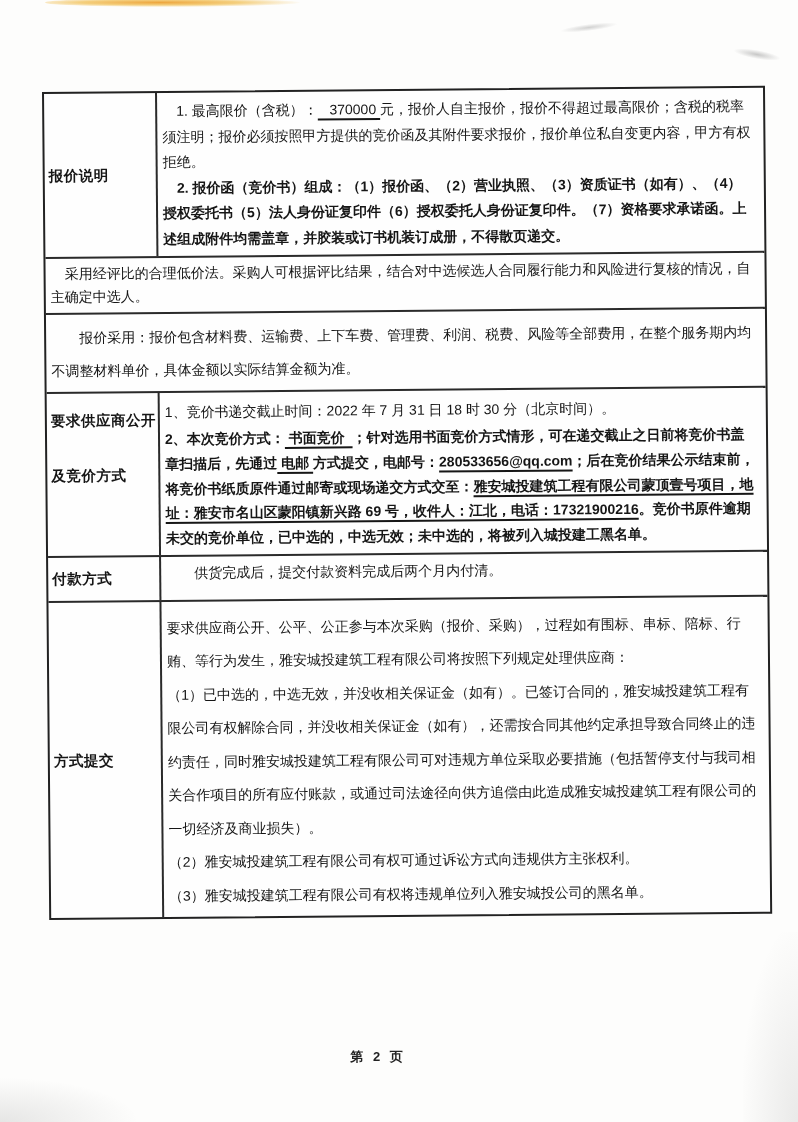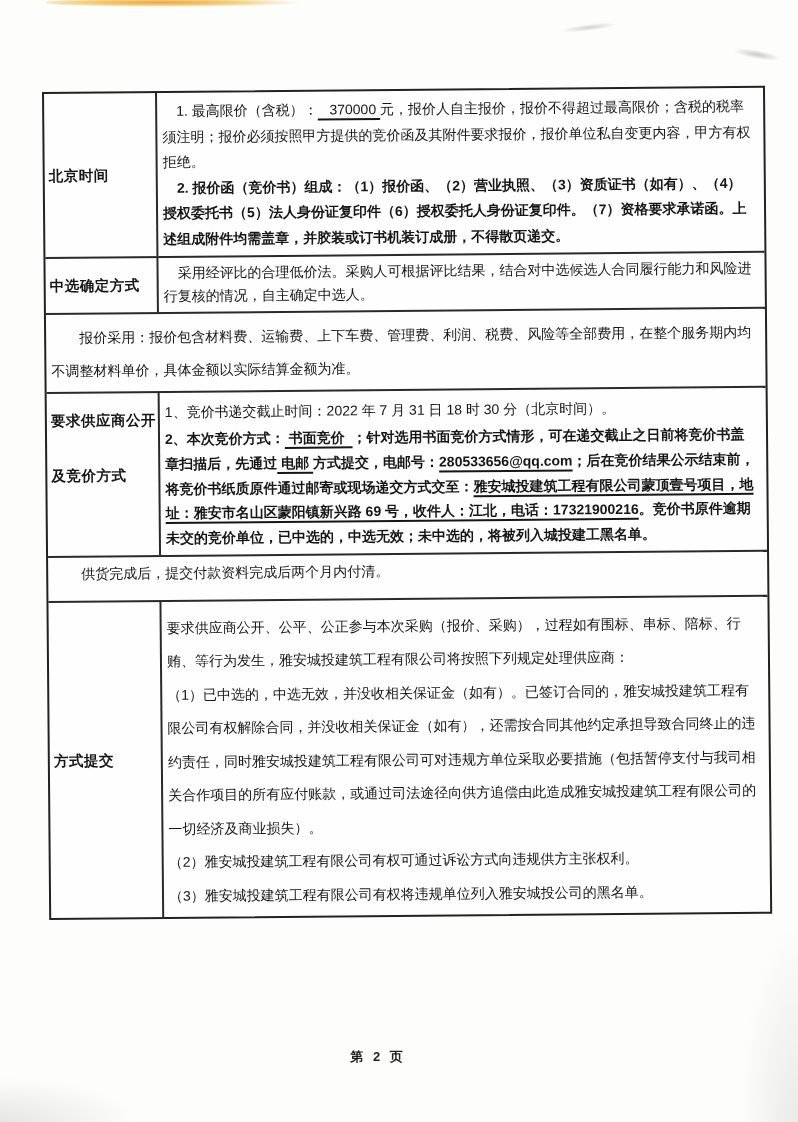--- a/index.html
+++ b/index.html
@@ -88,51 +88,51 @@
   <div class="stain-yellow"></div>
   <div class="mark-tr-1"></div>
   <div class="mark-tr-2"></div>
   <div class="corner-bl"></div>
   <div class="corner-br"></div>
 
   <div class="table-wrap">
     <div class="ptable" id="table-root">
         <div class="row row-1">
           <div class="label-cell">
-            <div>北京时间</div>
+            <div>报价说明</div>
           </div>
           <div class="content-cell">
             <p style="text-indent: 1em;"><span>1. 最高限价（含税）：</span><span class="u">&nbsp;&nbsp;&nbsp;370000&nbsp;</span><span>元，报价人自主报价，报价不得超过最高限价；含税的税率须注明；报价必须按照甲方提供的竞价函及其附件要求报价，报价单位私自变更内容，甲方有权拒绝。</span></p>
             <p class="b" style="text-indent: 1em;"><span>2. 报价函（竞价书）组成：（1）报价函、（2）营业执照、（3）资质证书（如有）、（4）授权委托书（5）法人身份证复印件（6）授权委托人身份证复印件。（7）资格要求承诺函。上述组成附件均需盖章，并胶装或订书机装订成册，不得散页递交。</span></p>
           </div>
         </div>
         <div class="row row-2">
-          <div class="label-cell">
-            <div>中选确定方式</div>
-          </div>
           <div class="content-cell">
             <p style="text-indent: 1em;"><span>采用经评比的合理低价法。采购人可根据评比结果，结合对中选候选人合同履行能力和风险进行复核的情况，自主确定中选人。</span></p>
           </div>
         </div>
         <div class="row row-3">
           <div class="content-cell">
             <p style="text-indent: 2em;"><span>报价采用：报价包含材料费、运输费、上下车费、管理费、利润、税费、风险等全部费用，在整个服务期内均不调整材料单价，具体金额以实际结算金额为准。</span></p>
           </div>
         </div>
         <div class="row row-4">
           <div class="label-cell">
             <div>要求供应商公开</div>
             <div>及竞价方式</div>
           </div>
           <div class="content-cell">
             <p><span>1、竞价书递交截止时间：2022 年 7 月 31 日 18 时 30 分（北京时间）。</span></p>
             <p class="b"><span>2、本次竞价方式：</span><span class="u">&nbsp;书面竞价&nbsp;&nbsp;</span><span>；针对选用书面竞价方式情形，可在递交截止之日前将竞价书盖章扫描后，先通过</span><span class="u">&nbsp;电邮&nbsp;</span><span>方式提交，电邮号：</span><span class="u">280533656@qq.com</span><span>；后在竞价结果公示结束前，将竞价书纸质原件通过邮寄或现场递交方式交至：</span><span class="u">雅安城投建筑工程有限公司蒙顶壹号项目，地址：雅安市名山区蒙阳镇新兴路 69 号，收件人：江北，电话：17321900216</span><span>。竞价书原件逾期未交的竞价单位，已中选的，中选无效；未中选的，将被列入城投建工黑名单。</span></p>
           </div>
         </div>
         <div class="row row-5">
+          <div class="label-cell">
+            <div>付款方式</div>
+          </div>
           <div class="content-cell">
             <p style="text-indent: 2em;"><span>供货完成后，提交付款资料完成后两个月内付清。</span></p>
           </div>
         </div>
         <div class="row row-6">
           <div class="label-cell">
             <div>方式提交</div>
           </div>
           <div class="content-cell">
             <p><span>要求供应商公开、公平、公正参与本次采购（报价、采购），过程如有围标、串标、陪标、行贿、等行为发生，雅安城投建筑工程有限公司将按照下列规定处理供应商：</span></p>

